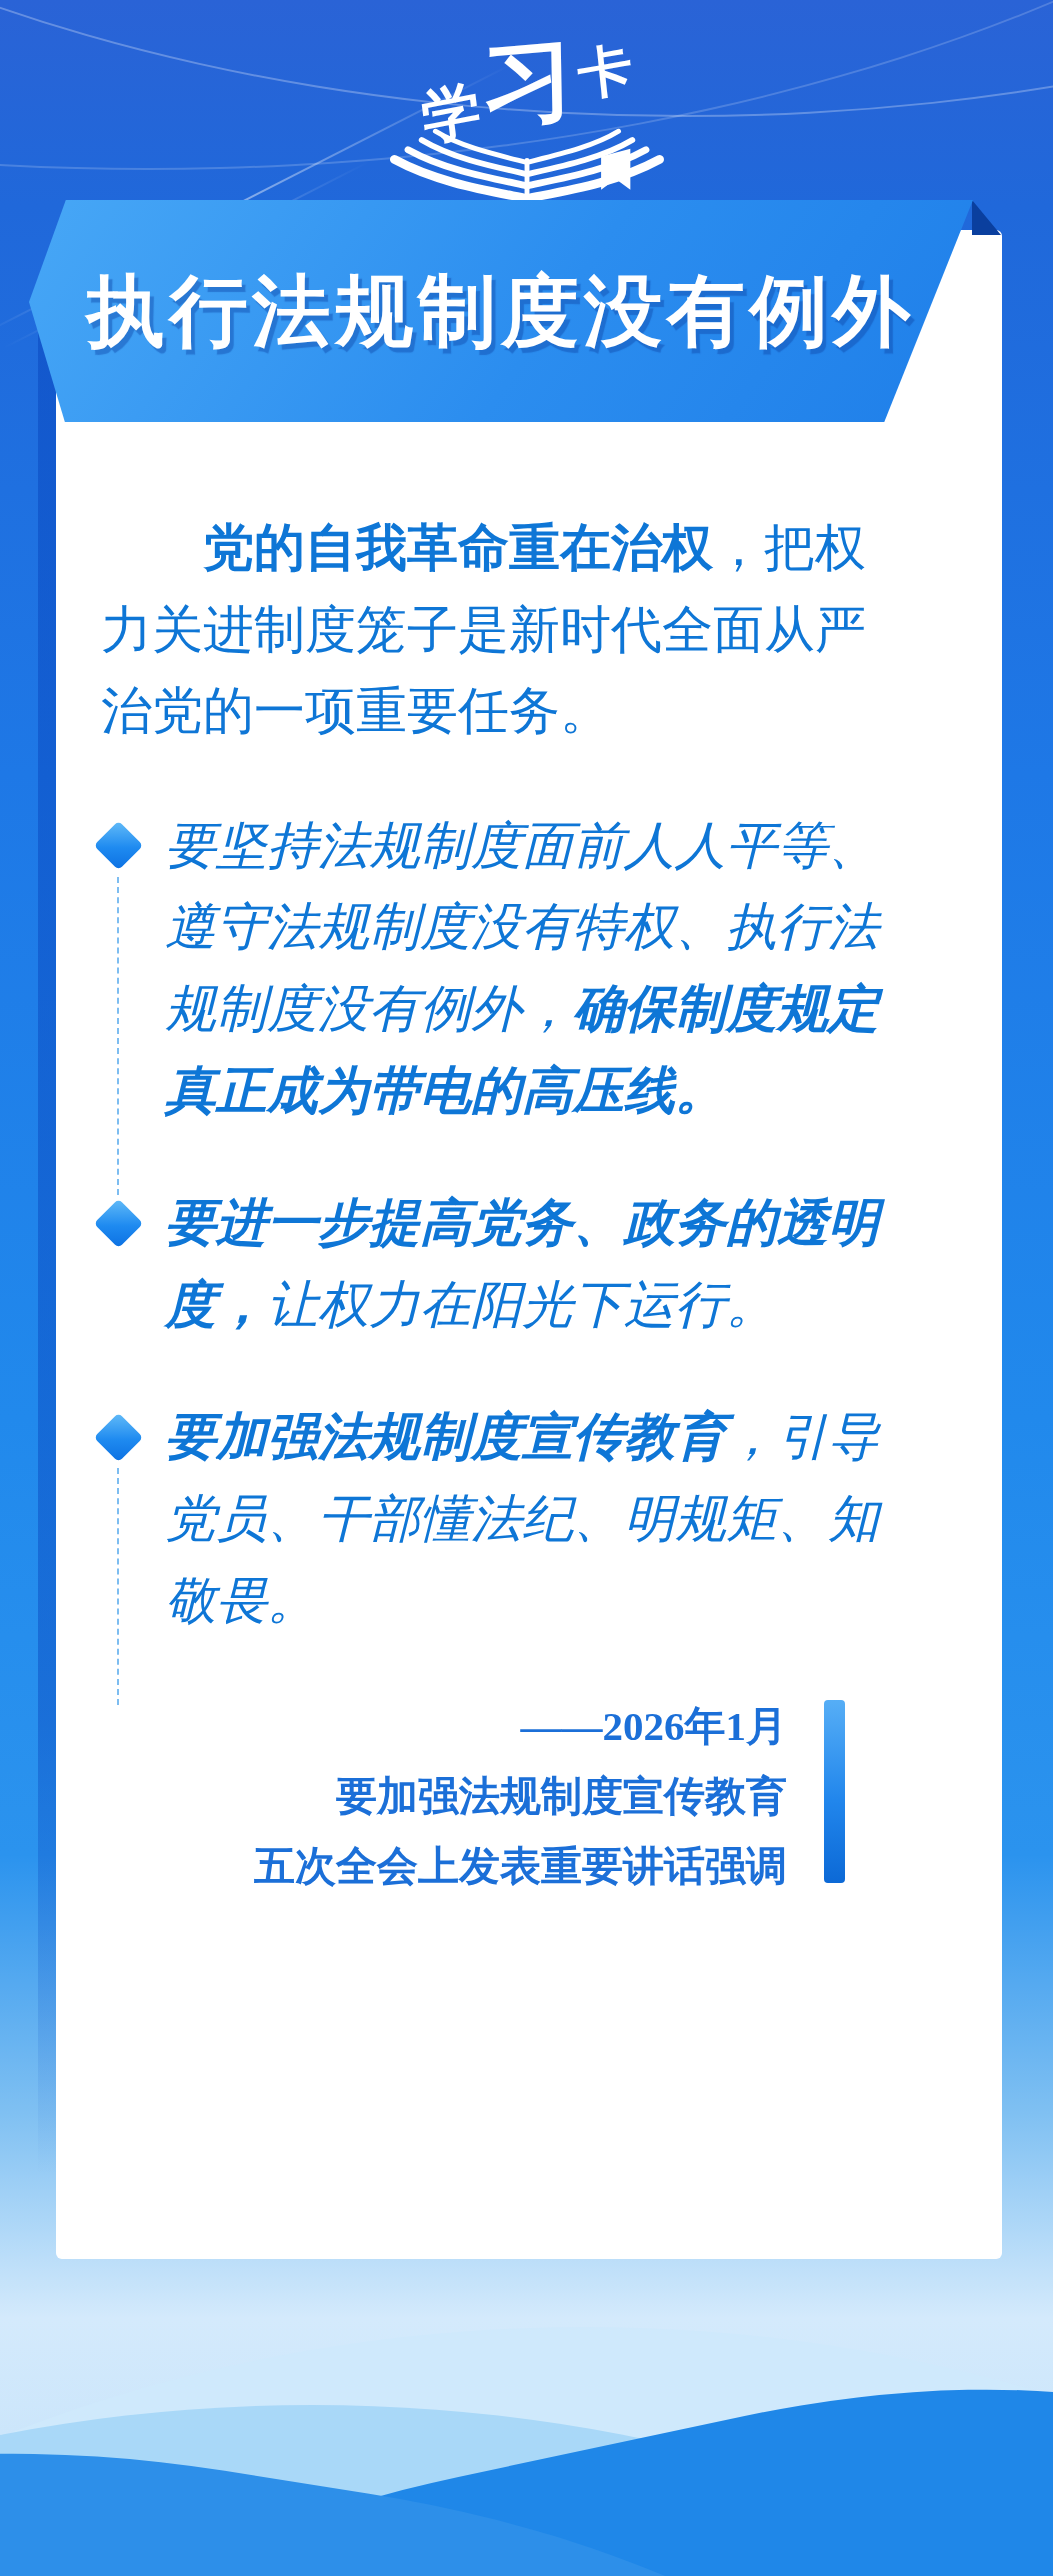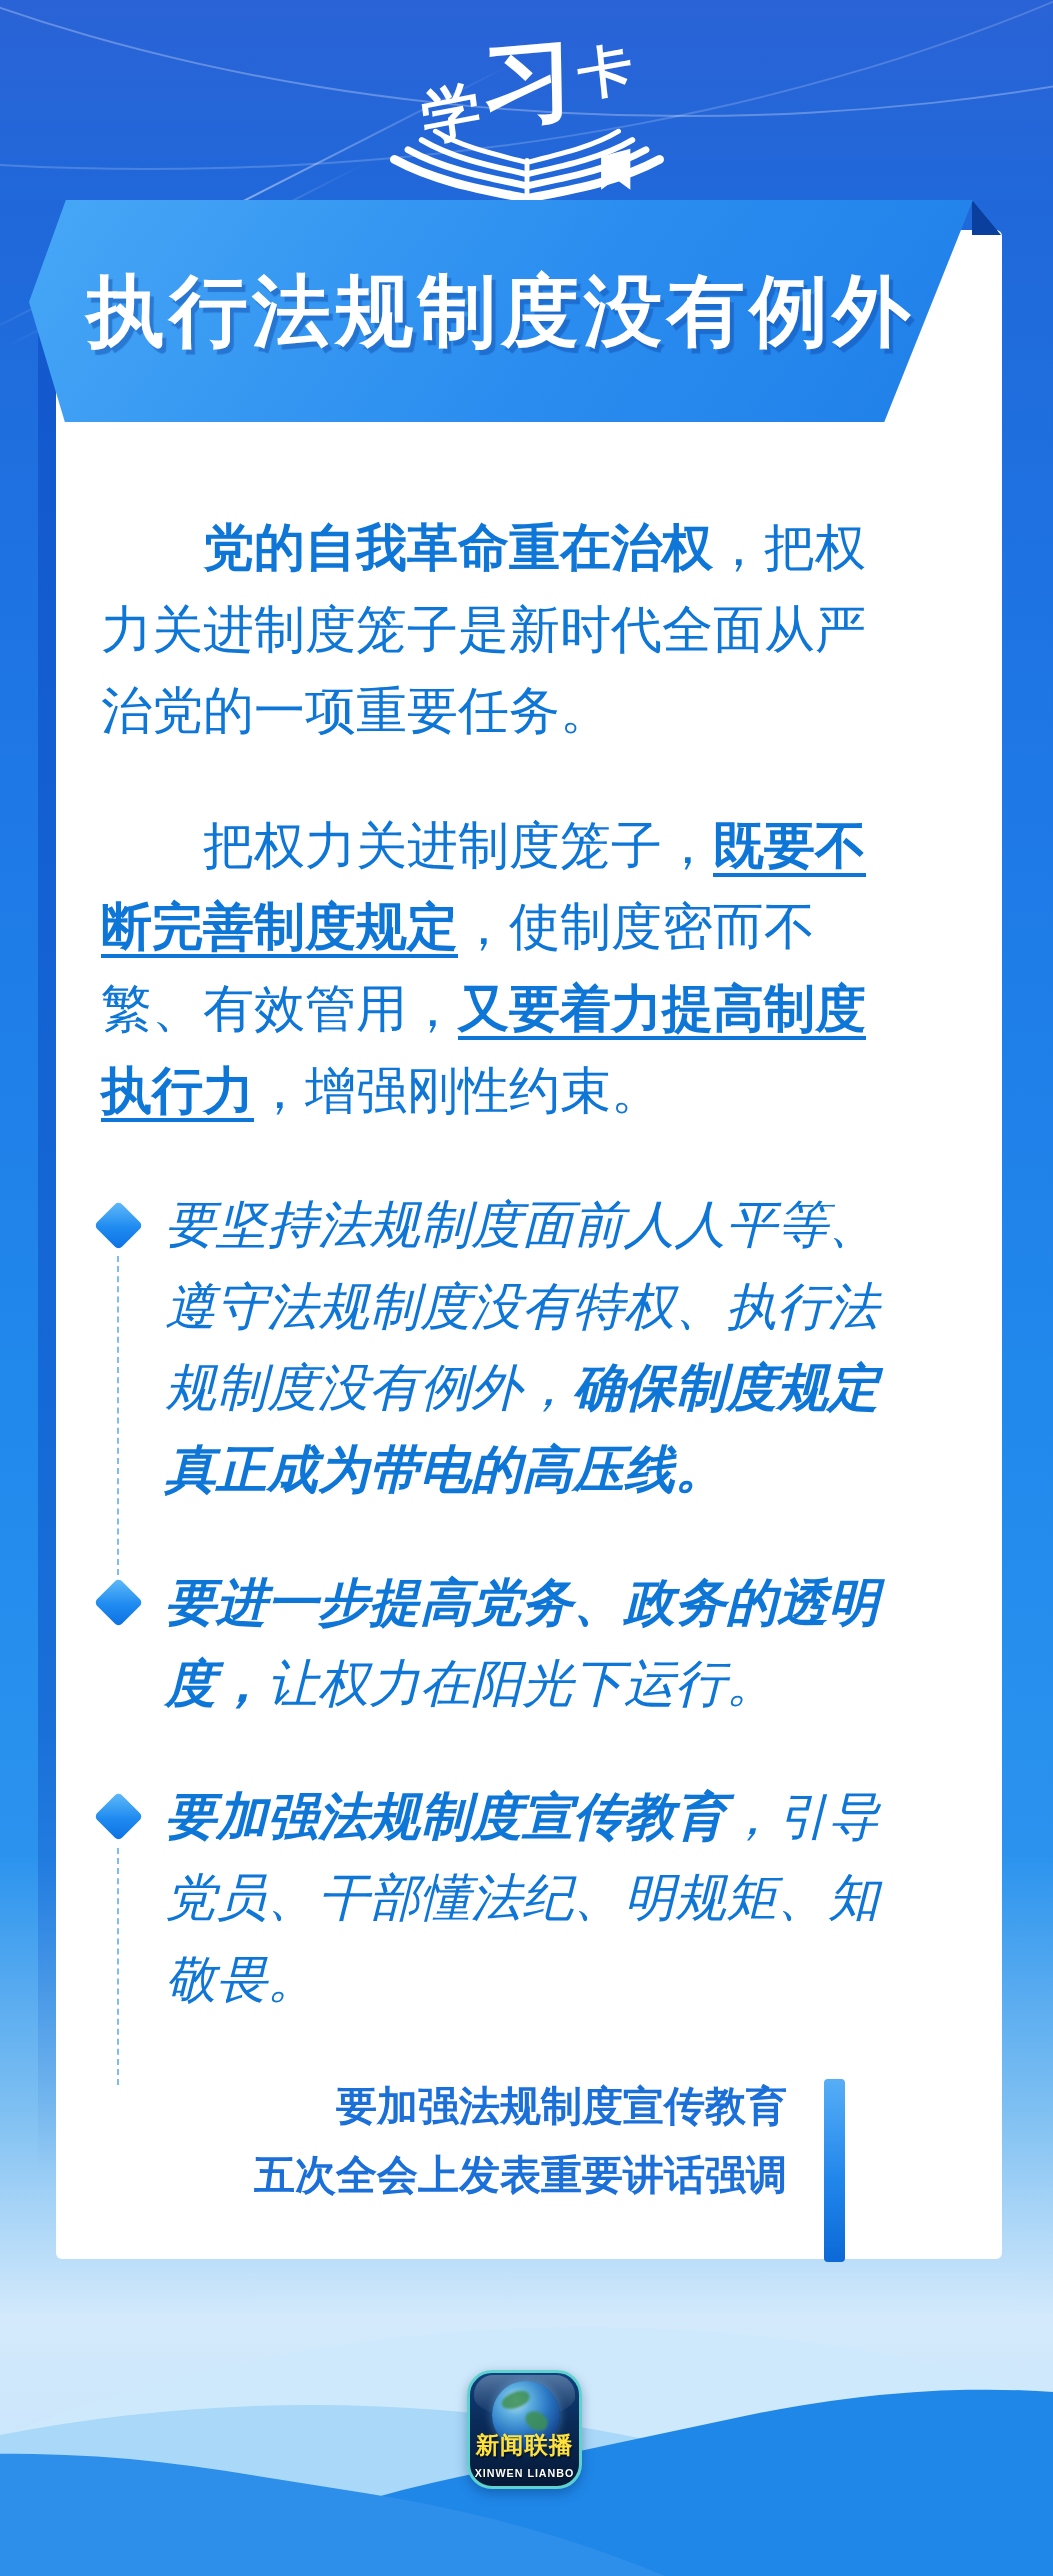--- a/index.html
+++ b/index.html
@@ -112,56 +112,48 @@
   <div class="card-shadow"></div>
   <div class="card"></div>
   <div class="banner-fold"></div>
   <div class="banner">
     <div class="banner-title">执行法规制度没有例外</div>
   </div>
 
   <div class="content">
     <div id="paras">
         <div class="para"><span class="b ">党的自我革命重在治权</span><span class="">，把权力关进制度笼子是新时代全面从严治党的一项重要任务。</span></div>
-        <div class="para"><span class="">把权力关进制度笼子，</span><span class="b u">既要不断完善制度规定</span><span class="">，使制度密而不繁、有效管用，</span><span class="b u">又要着力提高制度执行力</span><span class="">，增强刚性约束。</span></div>
       </div>
     <div id="bullets" class="bullets">
         <div class="bullet">
           <span class="diamond"></span>
           <div><span class="">要坚持法规制度面前人人平等、遵守法规制度没有特权、执行法规制度没有例外，</span><span class="b ">确保制度规定真正成为带电的高压线。</span></div>
         </div>
         <div class="bullet last">
           <span class="diamond"></span>
           <div><span class="b ">要进一步提高党务、政务的透明度，</span><span class="">让权力在阳光下运行。</span></div>
         </div>
         <div class="bullet">
           <span class="diamond"></span>
           <div><span class="b ">要加强法规制度宣传教育</span><span class="">，引导党员、干部懂法纪、明规矩、知敬畏。</span></div>
         </div>
       </div>
     <div class="attribution">
       <div id="attr-lines">
+          <div>——2026年1月</div>
           <div>要加强法规制度宣传教育</div>
           <div>五次全会上发表重要讲话强调</div>
         </div>
       <div class="attr-bar"></div>
     </div>
   </div>
 
   <div class="bottom-waves">
     <div class="wv wv1"></div>
     <div class="wv wv2"></div>
     <div class="wv wv3"></div>
     <div class="wv wv4"></div>
     <div class="wv wv5"></div>
   </div>
 
-  <div class="app-icon">
-    <div class="globe">
-      <div class="land l1"></div>
-      <div class="land l2"></div>
-    </div>
-    <div class="icon-cn">新闻联播</div>
-    <div class="icon-en">XINWEN LIANBO</div>
-  </div>
 
 </div>
 
 
 </body></html>

